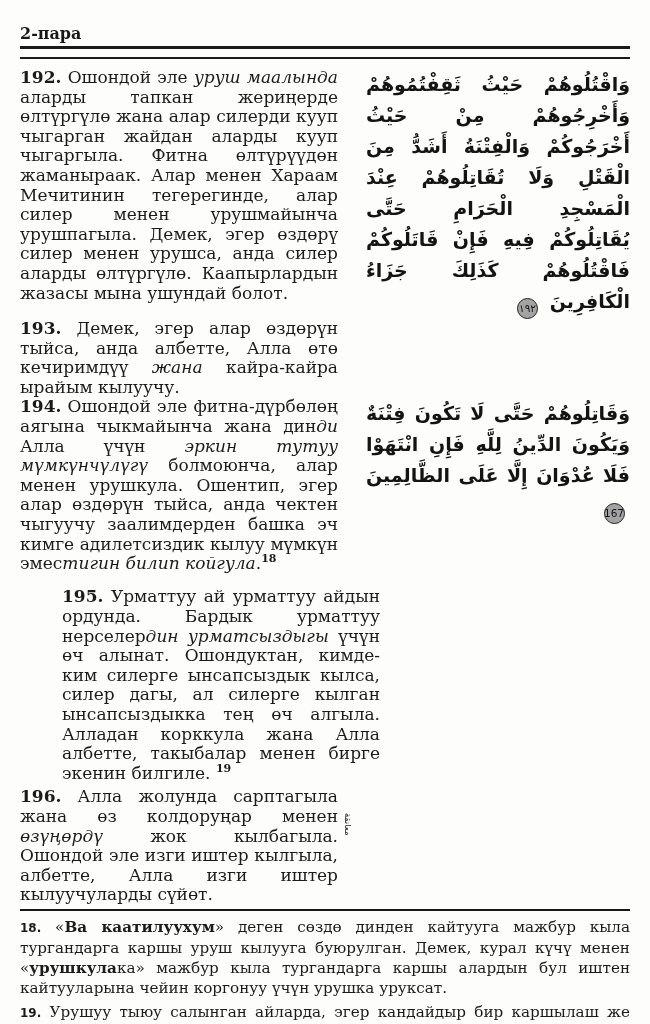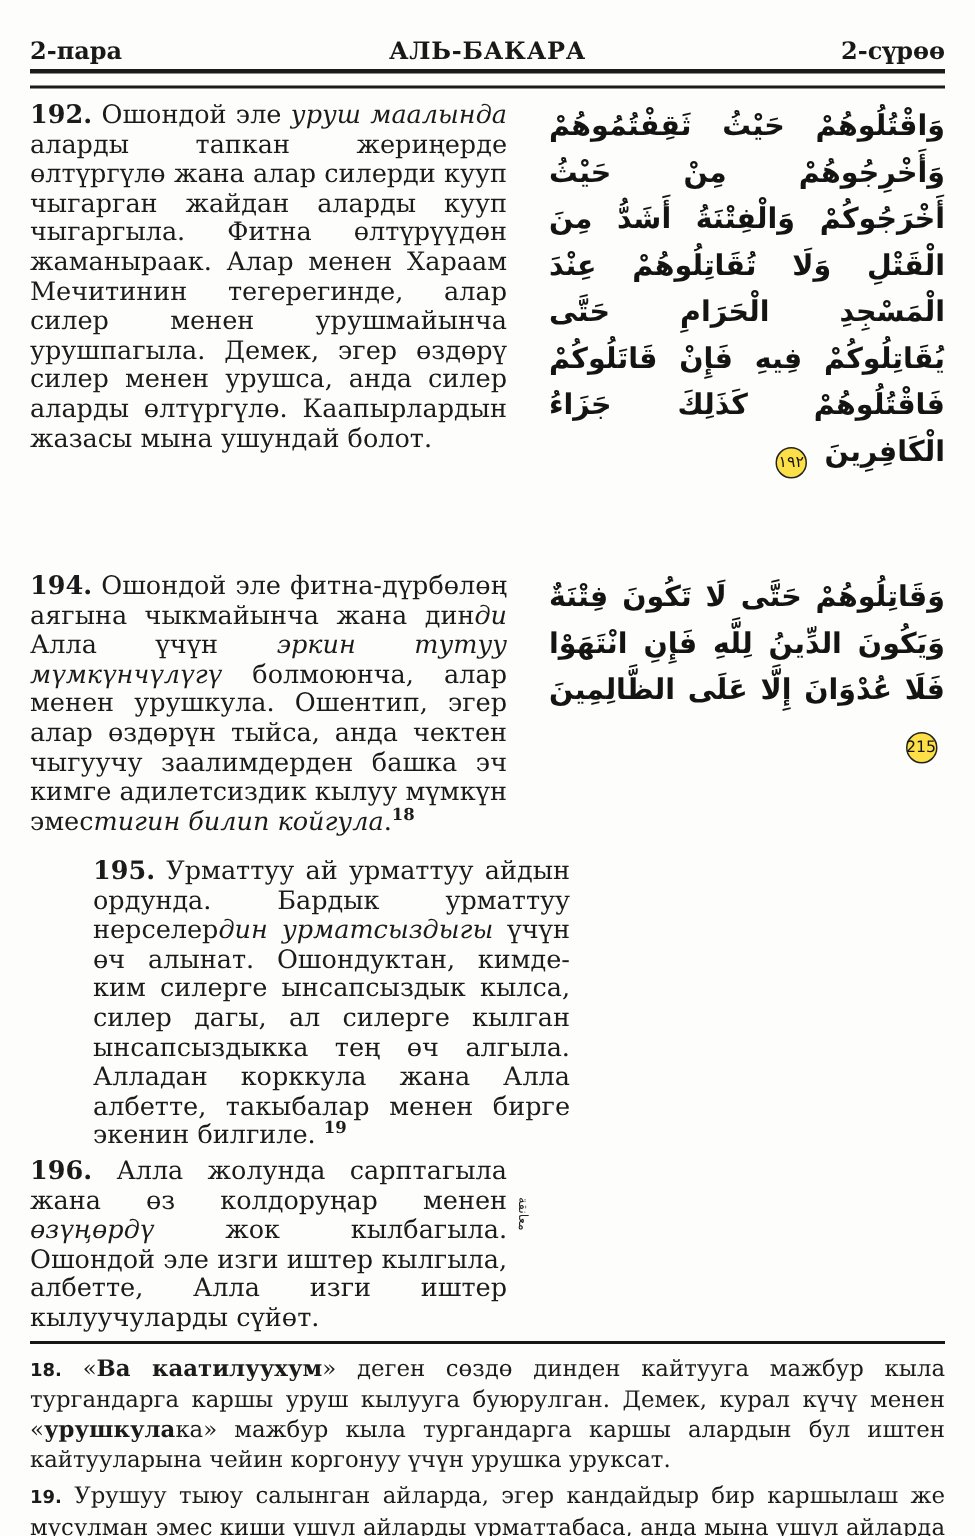--- a/index.html
+++ b/index.html
@@ -31,21 +31,21 @@
   .kyr .it{font-style:italic;}
   sup.fnref{font-weight:bold;font-size:11px;line-height:0;}
   .arb{
     flex:1;direction:rtl;text-align:justify;
     font-family:"DejaVu Sans",sans-serif;font-weight:bold;
     font-size:19px;line-height:31px;color:#141414;padding-top:1px;
   }
   .marker{
     display:inline-block;width:19px;height:19px;border:1.5px solid #222;
     border-radius:50%;font-size:10.5px;line-height:19px;text-align:center;
-    font-weight:normal;vertical-align:-4px;margin-right:5px;background:#fde047;
+    font-weight:normal;vertical-align:-4px;margin-right:5px;background:#a3a3a3;
   }
   .margin-note{
     position:absolute;left:323px;top:26px;writing-mode:vertical-rl;
     font-family:"DejaVu Sans",sans-serif;font-size:8.5px;color:#222;direction:rtl;
   }
   
   .fn-rule{border-top:2px solid #161616;margin:4px 0 6px 0;}
   .fn{
     font-size:15.2px;line-height:20px;text-align:justify;color:#1b1b1b;
     margin:0 0 4px 0;
@@ -53,35 +53,34 @@
   .fn .num{font-weight:bold;font-family:"DejaVu Sans",sans-serif;font-size:12px;}
   .fn .bd{font-weight:bold;}
 </style>
 </head>
 <body>
 
 <div class="page">
 
   <header>
     <span class="h-left">2-пара</span>
-    <span class="h-center">АЛЬ-БАКАРА</span>
-    <span class="h-right">2-сүрөө</span>
   </header>
   <div class="rule"></div>
 
   <main id="verses">
       <div class="row">
         <p class="kyr"><span class="bd">192.</span><span> Ошондой эле </span><span class="it">уруш маалында</span><span> аларды тапкан жериңерде өлтүргүлө жана алар силерди кууп чыгарган жайдан аларды кууп чыгаргыла. Фитна өлтүрүүдөн жаманыраак. Алар менен Хараам Мечитинин тегерегинде, алар силер менен урушмайынча урушпагыла. Демек, эгер өздөрү силер менен урушса, анда силер аларды өлтүргүлө. Каапырлардын жазасы мына ушундай болот.</span></p>
         <div class="arb"><span>وَاقْتُلُوهُمْ حَيْثُ ثَقِفْتُمُوهُمْ وَأَخْرِجُوهُمْ مِنْ حَيْثُ أَخْرَجُوكُمْ وَالْفِتْنَةُ أَشَدُّ مِنَ الْقَتْلِ وَلَا تُقَاتِلُوهُمْ عِنْدَ الْمَسْجِدِ الْحَرَامِ حَتَّى يُقَاتِلُوكُمْ فِيهِ فَإِنْ قَاتَلُوكُمْ فَاقْتُلُوهُمْ كَذَلِكَ جَزَاءُ الْكَافِرِينَ </span><span class="marker">١٩٢</span></div>
       </div>
       <div class="row">
+        <p class="kyr"><span class="bd">193.</span><span> Демек, эгер алар өздөрүн тыйса, анда албетте, Алла өтө кечиримдүү </span><span class="it">жана</span><span> кайра-кайра ырайым кылуучу.</span></p>
       </div>
       <div class="row">
         <p class="kyr"><span class="bd">194.</span><span> Ошондой эле фитна-дүрбөлөң аягына чыкмайынча жана дин</span><span class="it">ди</span><span> Алла үчүн </span><span class="it">эркин тутуу мүмкүнчүлүгү</span><span> болмоюнча, алар менен урушкула. Ошентип, эгер алар өздөрүн тыйса, анда чектен чыгуучу заалимдерден башка эч кимге адилетсиздик кылуу мүмкүн эмес</span><span class="it">тигин билип койгула</span><span>.</span><sup class="fnref">18</sup></p>
-        <div class="arb"><span>وَقَاتِلُوهُمْ حَتَّى لَا تَكُونَ فِتْنَةٌ وَيَكُونَ الدِّينُ لِلَّهِ فَإِنِ انْتَهَوْا فَلَا عُدْوَانَ إِلَّا عَلَى الظَّالِمِينَ </span><span class="marker">215</span></div>
+        <div class="arb"><span>وَقَاتِلُوهُمْ حَتَّى لَا تَكُونَ فِتْنَةٌ وَيَكُونَ الدِّينُ لِلَّهِ فَإِنِ انْتَهَوْا فَلَا عُدْوَانَ إِلَّا عَلَى الظَّالِمِينَ </span><span class="marker">167</span></div>
       </div>
       <div class="row">
         <p class="kyr"><span class="bd">195.</span><span> Урматтуу ай урматтуу айдын ордунда. Бардык урматтуу нерселер</span><span class="it">дин урматсыздыгы</span><span> үчүн өч алынат. Ошондуктан, кимде-ким силерге ынсапсыздык кылса, силер дагы, ал силерге кылган ынсапсыздыкка тең өч алгыла. Алладан корккула жана Алла албетте, такыбалар менен бирге экенин билгиле. </span><sup class="fnref">19</sup></p>
       </div>
       <div class="row">
         <p class="kyr"><span class="bd">196.</span><span> Алла жолунда сарптагыла жана өз колдоруңар менен </span><span class="it">өзүңөрдү</span><span> жок кылбагыла. Ошондой эле изги иштер кылгыла, албетте, Алла изги иштер кылуучуларды сүйөт.</span></p>
         <span class="margin-note">معانقة</span>
       </div>
     </main>
 

